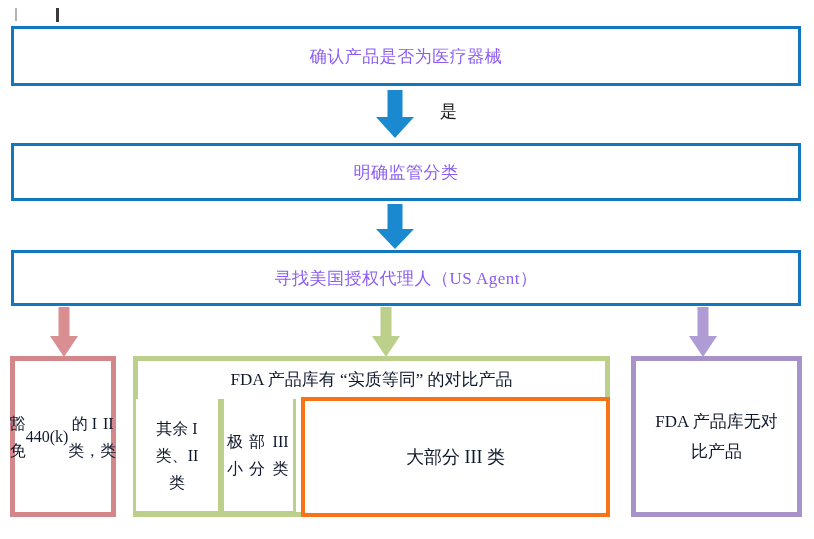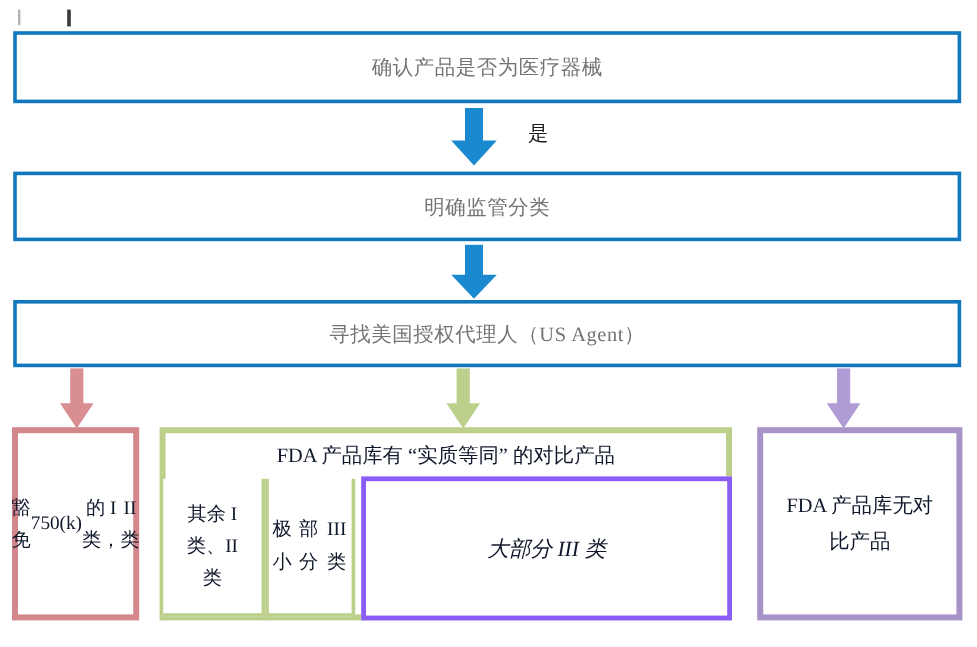--- a/index.html
+++ b/index.html
@@ -34,39 +34,38 @@
     align-items: center;
     justify-content: center;
     text-align: center;
   }
   .box-blue {
     border: 3px solid #1278be;
   }
   .box-blue .box-label {
     font-size: 17px;
     letter-spacing: 0.5px;
-    color: #737373;
+    color: #8b5cf6;
     font-family: "Liberation Serif", "DejaVu Serif", serif;
   }
 
   .box-pink {
     border: 5px solid #d4878b;
   }
   .box-purple {
     border: 5px solid #a893c8;
   }
   .box-green-outer {
     border: 5px solid #bcd08c;
   }
   .box-green-inner {
     border: 3px solid #bcd08c;
   }
   .box-orange {
-    border: 4px solid #8b5cf6;
-    font-style: italic;
+    border: 4px solid #f97316;
   }
 
   .cjk {
     font-family: "Liberation Serif", "DejaVu Serif", serif;
     color: #0f172a;
   }
 
   .label-sm {
     font-size: 16px;
     line-height: 27px;
@@ -152,21 +151,21 @@
     <div class="head" style="border-left-width:14px; border-right-width:14px; border-top-width:21px; border-top-color:#bcd08c;"></div>
   </div>
 
   <div class="arrow" style="left:686px; top:307px; width:34px; height:50px;">
     <div class="shaft" style="width:11px; height:30px; background:#b09cd4;"></div>
     <div class="head" style="border-left-width:14px; border-right-width:14px; border-top-width:21px; border-top-color:#b09cd4;"></div>
   </div>
 
   <div class="box box-pink" style="left:10px; top:356px; width:106px; height:161px; ">
     <span class="cjk label-sm">豁免</span>
-    <span class="cjk label-sm">750(k)</span>
+    <span class="cjk label-sm">440(k)</span>
     <span class="cjk label-sm">的 I 类，</span>
     <span class="cjk label-sm">II 类</span>
   </div>
 
   <div class="box box-green-outer" style="left:133px; top:356px; width:477px; height:161px; display:block;">
 
     <div style="position:absolute; left:0; top:0; width:100%; height:38px;
                 display:flex; align-items:center; justify-content:center;">
       <span class="cjk label-md">FDA 产品库有 “实质等同” 的对比产品</span>
     </div>

